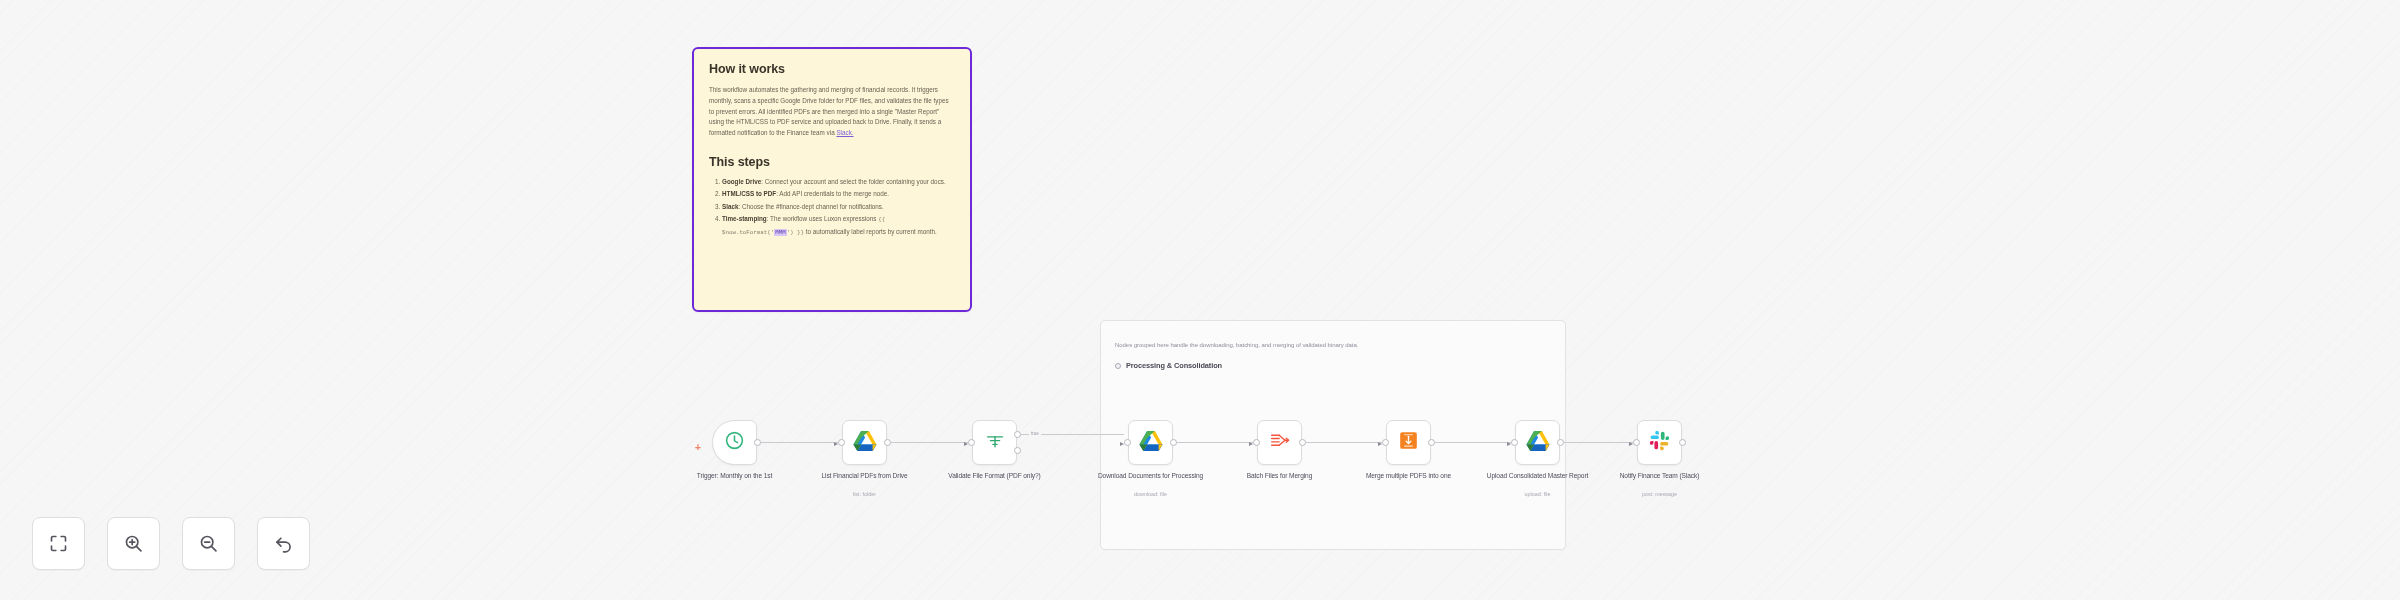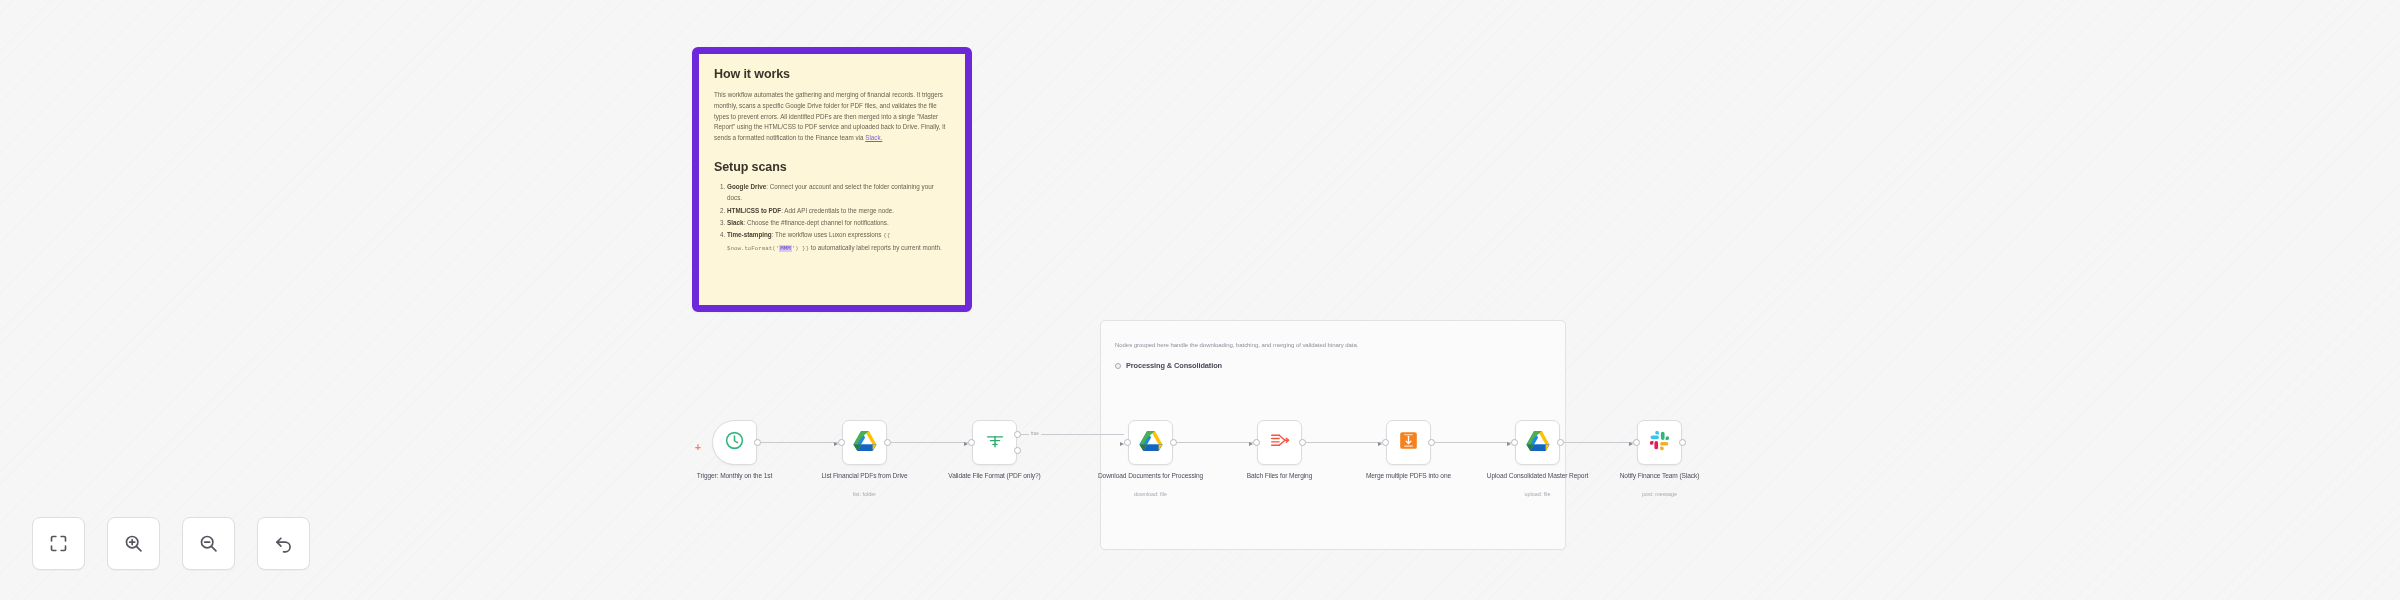--- a/index.html
+++ b/index.html
@@ -16,21 +16,21 @@
         rgba(0,0,0,0) 1px, rgba(0,0,0,0) 9px);
     position: relative;
   }
 
   
   #sticky-note {
     position: absolute;
     left: 692px; top: 47px;
     width: 280px; height: 265px;
     background: #fdf6d9;
-    border: 7px solid #6d28d9;
+    border: 2px solid #6d28d9;
     border-radius: 6px;
     padding: 13px 15px 10px 15px;
     box-shadow: 0 1px 2px rgba(0,0,0,0.04);
     color: #4a4034;
     overflow: hidden;
   }
   .note-h {
     font-size: 12.5px;
     font-weight: bold;
     color: #3a332a;
@@ -182,21 +182,21 @@
     box-shadow: 0 1px 1px rgba(0,0,0,0.03);
   }
   .tool-btn svg { display: block; }
 </style>
 </head>
 <body>
 
 <div id="sticky-note">
   <div class="note-h">How it works</div>
   <div id="note-para">This workflow automates the gathering and merging of financial records. It triggers monthly, scans a specific Google Drive folder for PDF files, and validates the file types to prevent errors. All identified PDFs are then merged into a single "Master Report" using the HTML/CSS to PDF service and uploaded back to Drive. Finally, it sends a formatted notification to the Finance team via <span class="lnk">Slack.</span></div>
-  <div class="note-h" id="note-h2">Setup scans</div>
+  <div class="note-h" id="note-h2">This steps</div>
   <ol id="note-steps">
       <li><b>Google Drive</b>: Connect your account and select the folder containing your docs.</li>
       <li><b>HTML/CSS to PDF</b>: Add API credentials to the merge node.</li>
       <li><b>Slack</b>: Choose the #finance-dept channel for notifications.</li>
       <li><b>Time-stamping</b>: The workflow uses Luxon expressions <code>{{ $now.toFormat('<span class="hl">MMM</span>') }}</code> to automatically label reports by current month.</li>
     </ol>
 </div>
 
 <div id="group-box">
   <div id="group-header">

